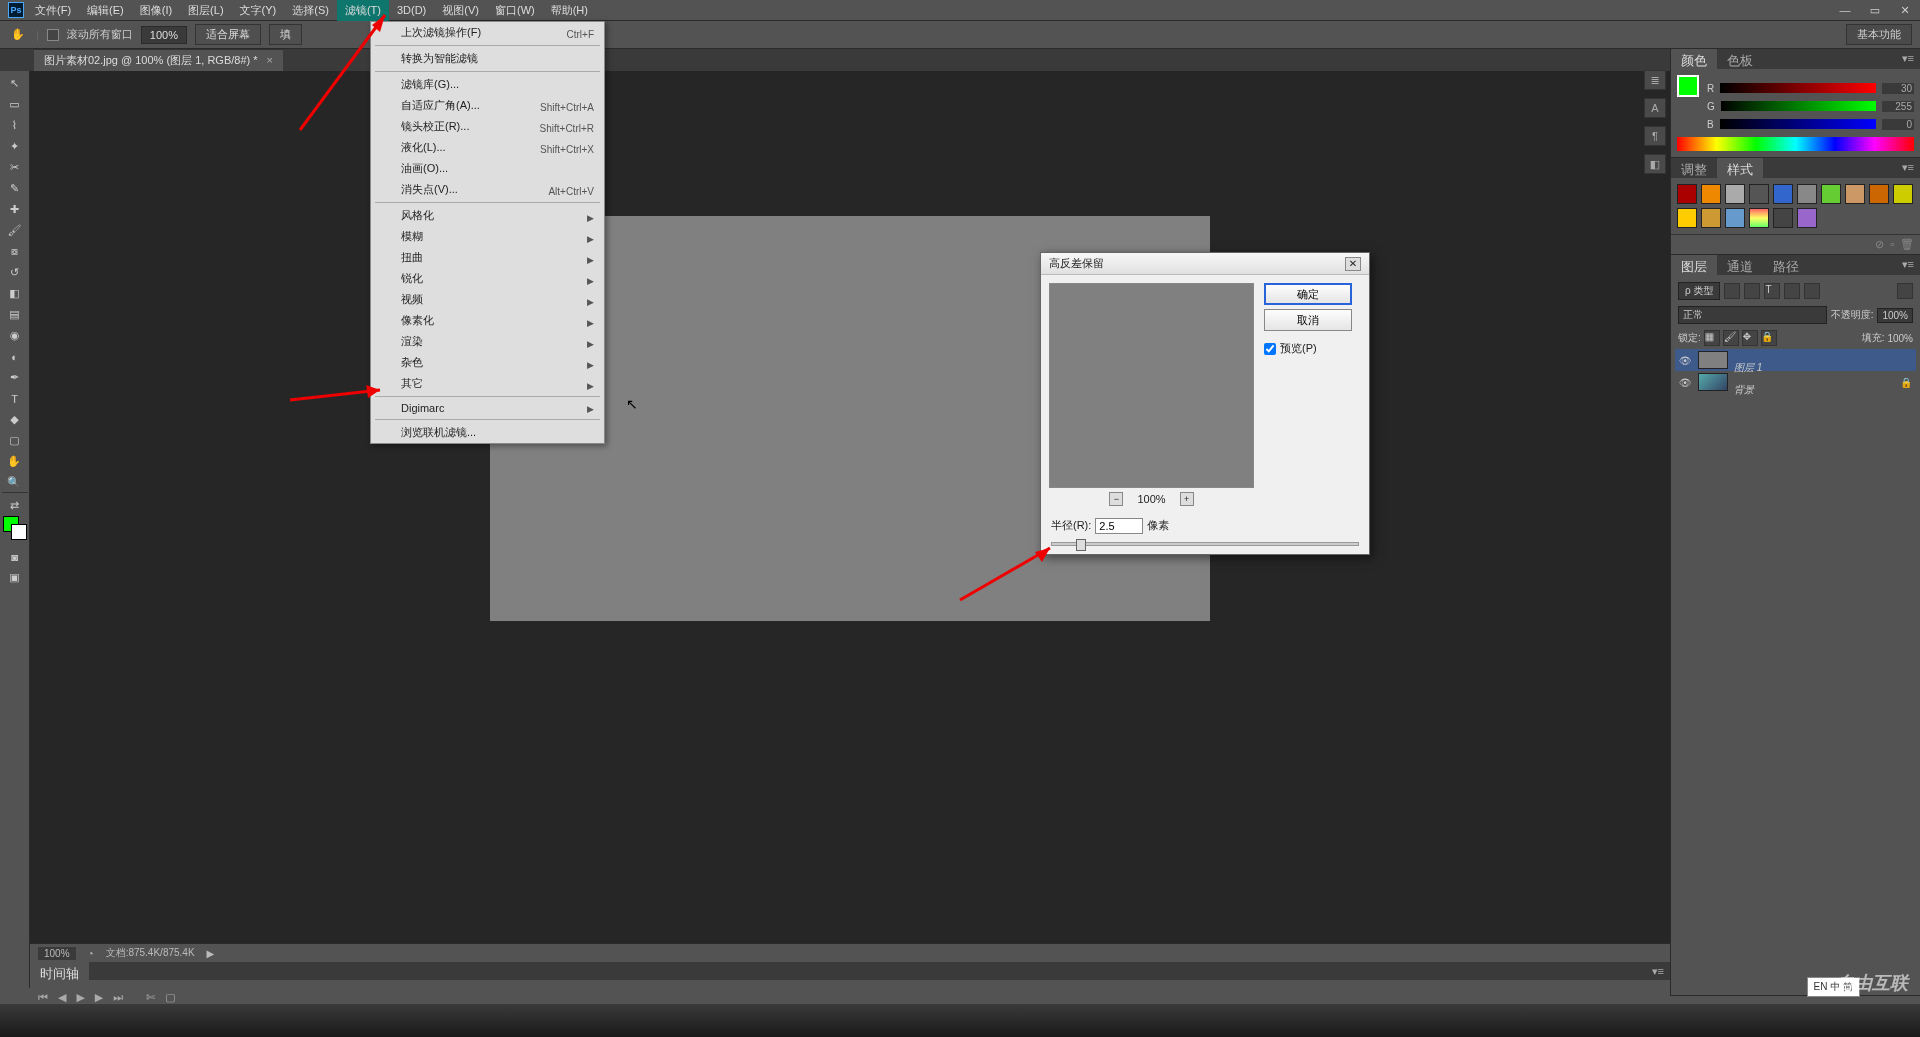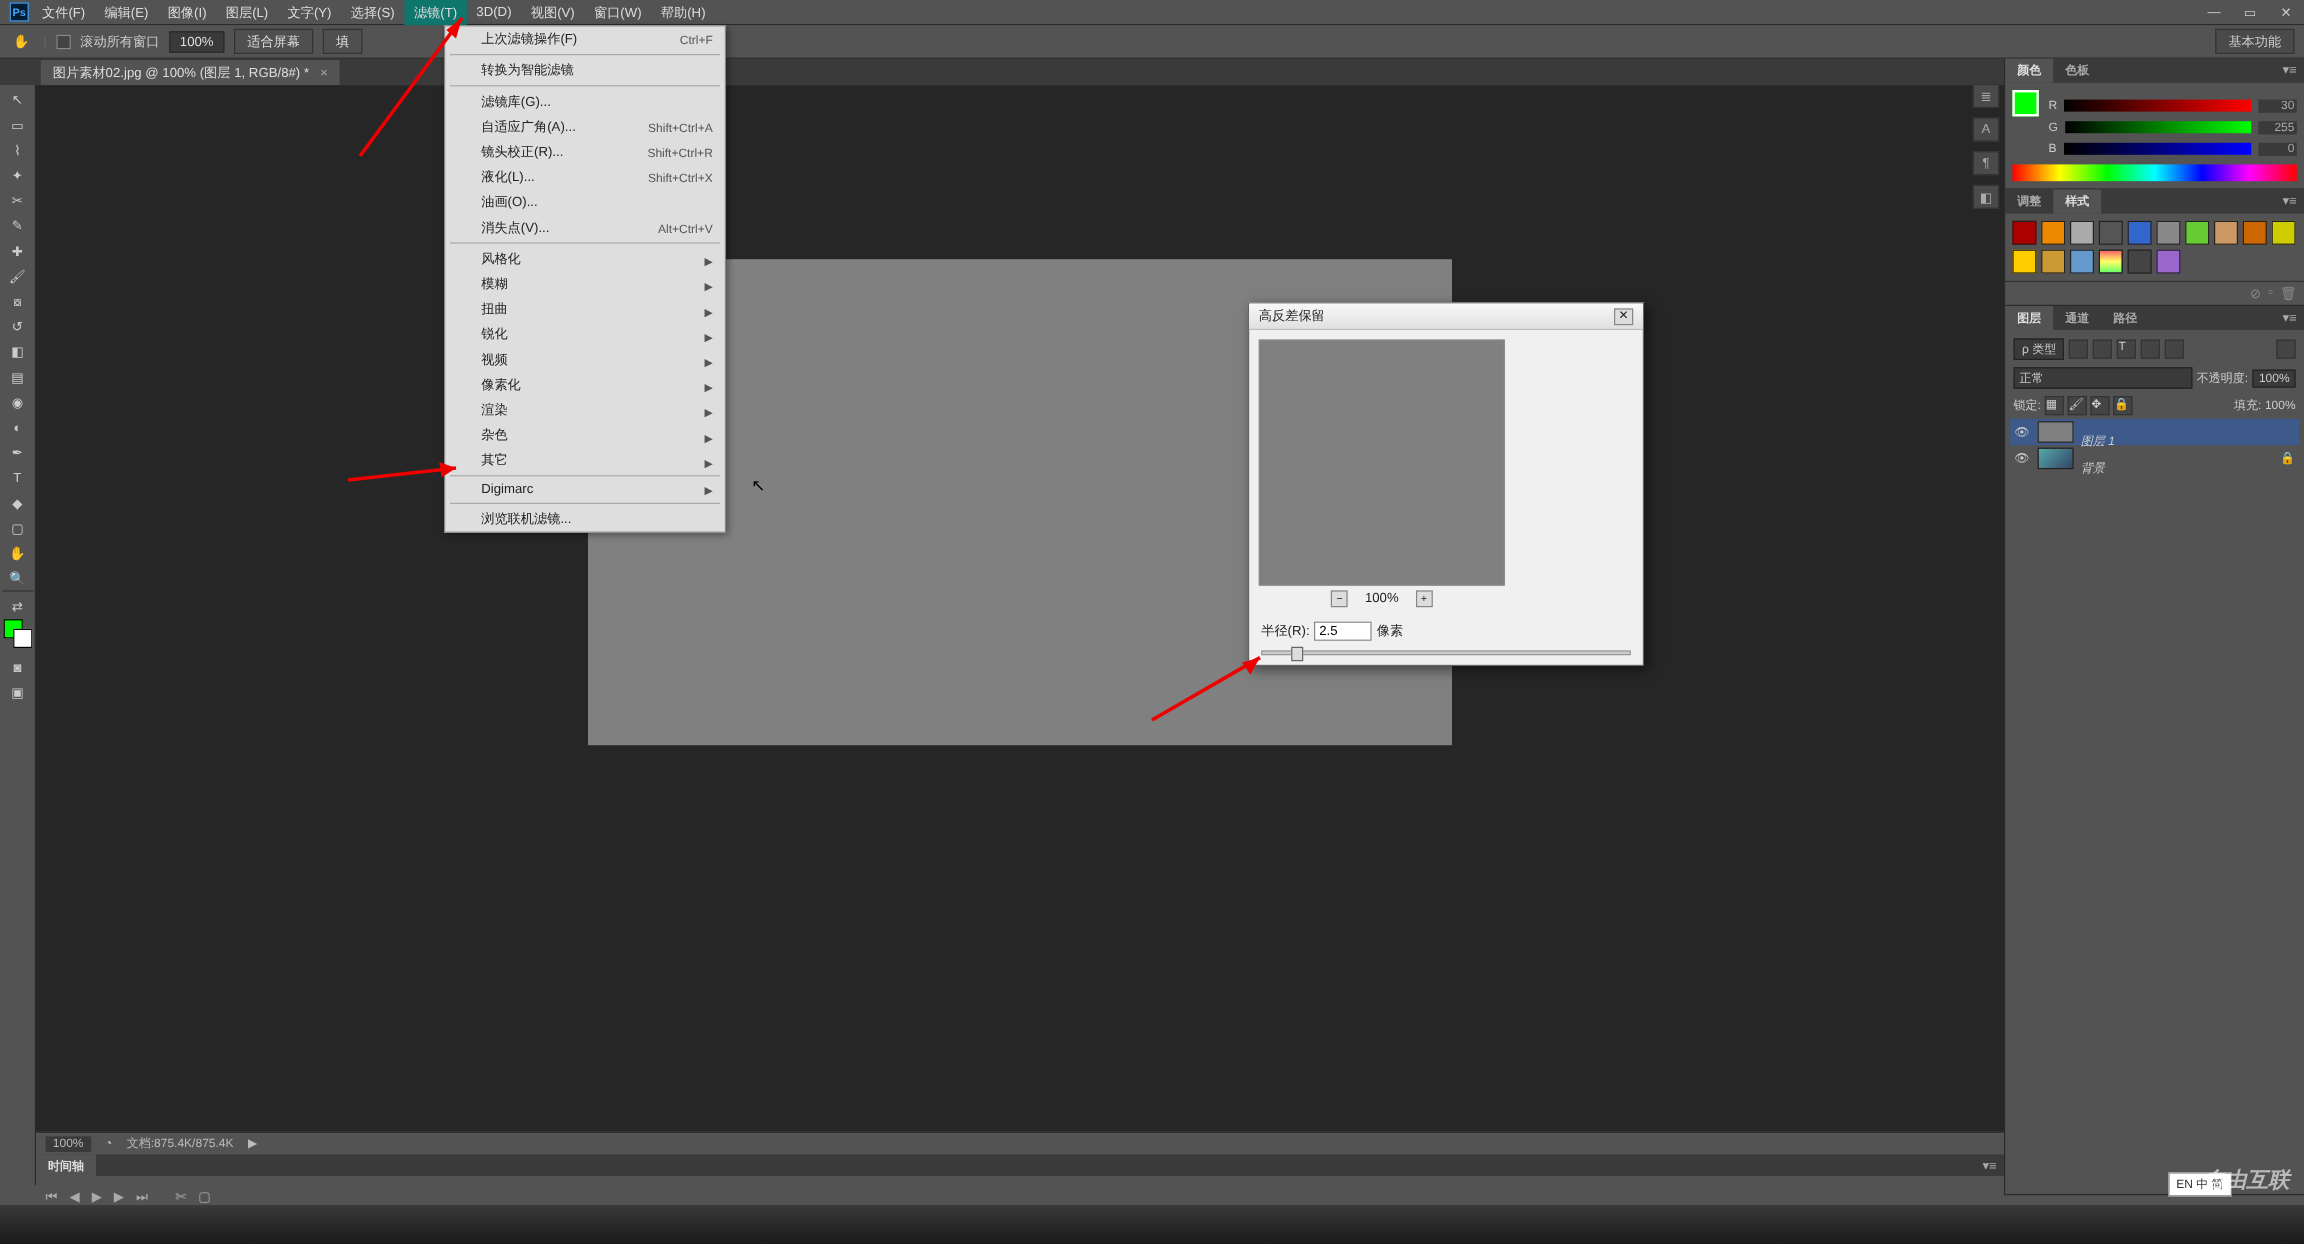--- a/index.html
+++ b/index.html
@@ -63,21 +63,21 @@
 .dlg-slider { margin: 0 10px 8px; height: 4px; background: #ccc; border: 1px solid #999; position: relative; }
 .dlg-thumb { position: absolute; left: 24px; top: -4px; width: 10px; height: 12px; background: #ddd; border: 1px solid #666; }
 
 
 .rightcol { position: absolute; right: 0; top: 49px; width: 250px; height: calc(100% - 90px); background: #535353; border-left: 1px solid #2a2a2a; display: flex; flex-direction: column; }
 .rightcol-strip { position: absolute; right: 250px; top: 70px; width: 30px; display: flex; flex-direction: column; gap: 8px; align-items: center; }
 .strip-icon { width: 22px; height: 20px; background: #4a4a4a; border: 1px solid #333; display: flex; align-items: center; justify-content: center; color: #aaa; font-size: 11px; }
 
 .panel { border-bottom: 1px solid #2a2a2a; }
 .panel-tabs { height: 20px; display: flex; background: #3a3a3a; }
-.ptab { padding: 3px 10px; font-size: 10px; color: #aaa; font-weight: bold; }
+.ptab { padding: 3px 10px; font-size: 13px; color: #aaa; }
 .ptab.active { background: #535353; color: #ddd; }
 .panel-menu { margin-left: auto; padding: 3px 6px; color: #aaa; }
 
 
 .colorpanel-body { padding: 6px; }
 .fgsw { width: 22px; height: 22px; background: #0f0; border: 2px solid #fff; }
 .rgb-sliders { margin-top: 4px; }
 .rgb-row { display: flex; align-items: center; gap: 6px; height: 18px; font-size: 10px; }
 .rgb-row .bar { flex: 1; height: 10px; }
 .rgb-row .val { width: 32px; background: #3a3a3a; text-align: right; padding-right: 2px; color: #aaa; }
@@ -290,20 +290,28 @@
   </div>
   <div class="dlg-body">
     <div>
       <div class="dlg-preview"></div>
       <div class="dlg-zoomrow">
         <span class="zbtn">−</span>
         <span>100%</span>
         <span class="zbtn">+</span>
       </div>
     </div>
+    <div class="dlg-btns">
+      <button class="dlg-btn primary">确定</button>
+      <button class="dlg-btn">取消</button>
+      <label class="dlg-check">
+        <input type="checkbox" checked="" style="">
+        <span>预览(P)</span>
+      </label>
+    </div>
   </div>
   <div class="dlg-radius">
     <span>半径(R):</span>
     <input type="text" value="2.5" style="">
     <span>像素</span>
   </div>
   <div class="dlg-slider">
     <div class="dlg-thumb"></div>
   </div>
 </div>

